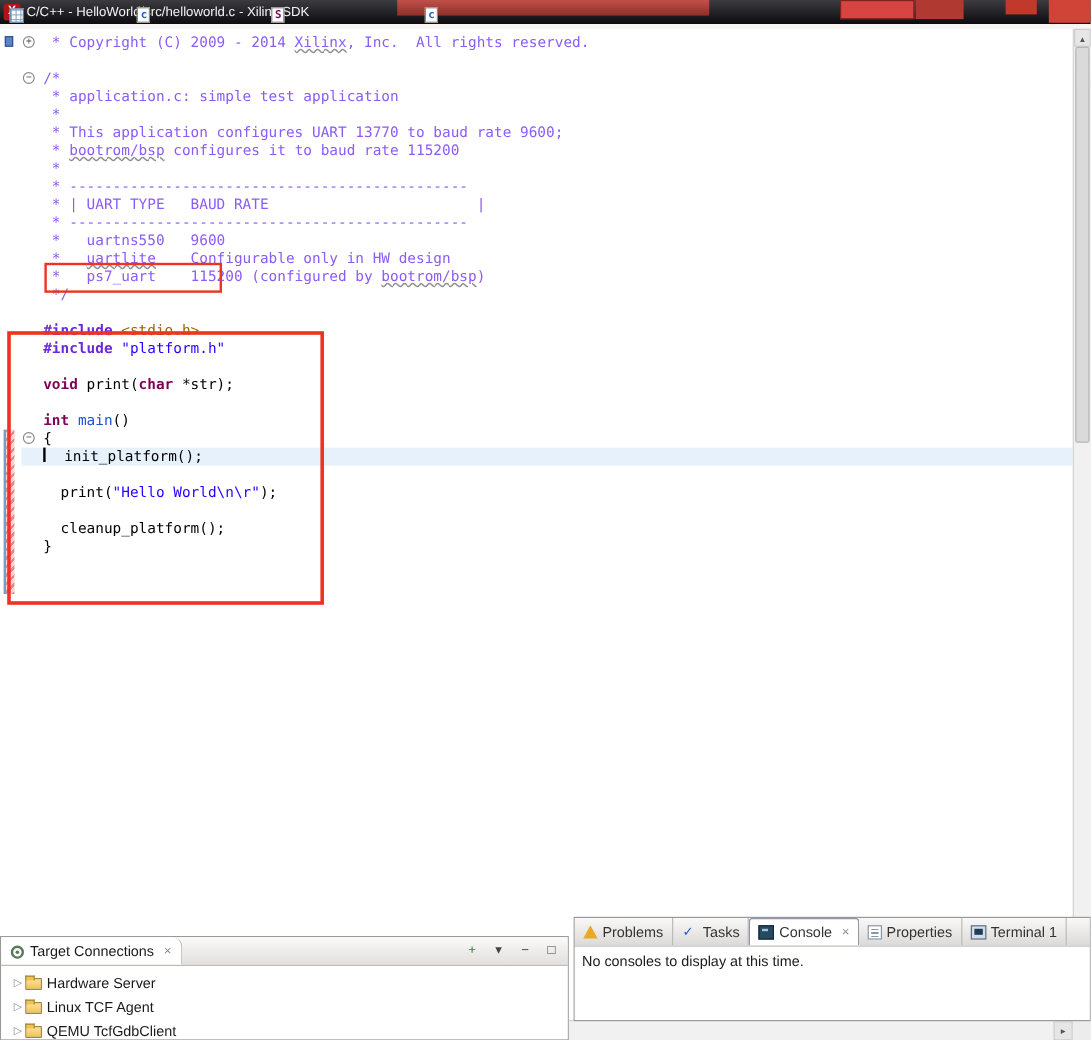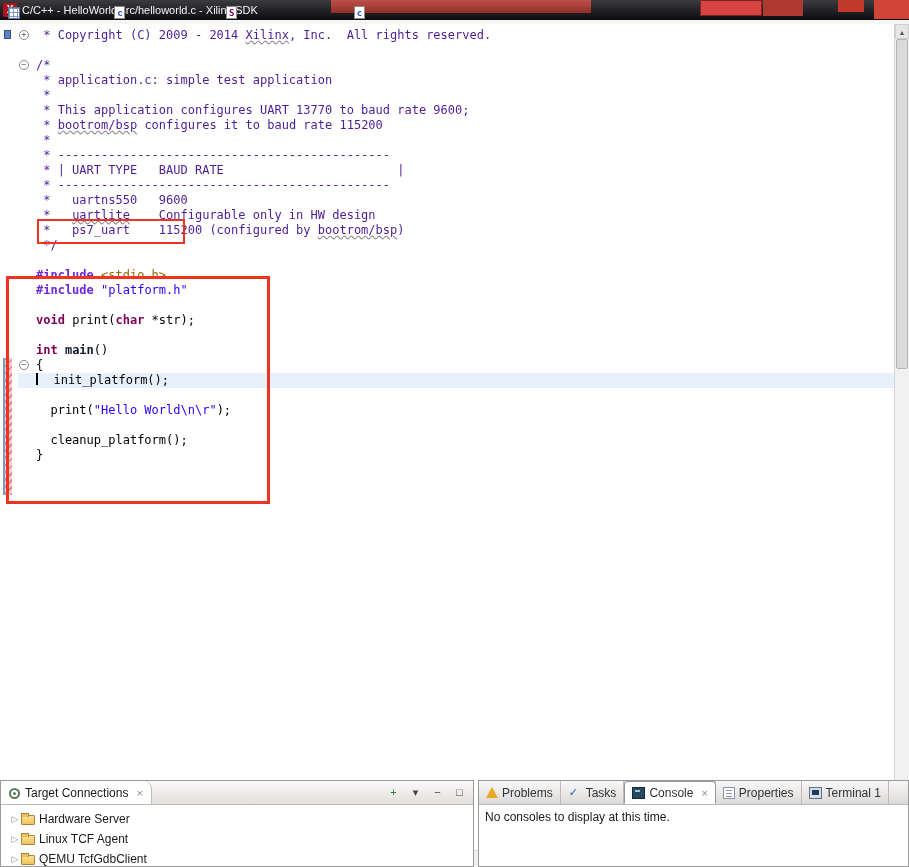--- a/index.html
+++ b/index.html
@@ -27,21 +27,21 @@
 .tbtn{display:inline-flex;align-items:center;height:24px;padding:2px 3px;margin:0 1px;border-radius:3px}
 .tico{width:16px;height:16px;border-radius:3px;border:1px solid rgba(0,0,0,.35);box-shadow:inset 0 1px 0 rgba(255,255,255,.5);color:#fff;font:bold 6px/14px "DejaVu Sans Mono",monospace;text-align:center;overflow:hidden}
 .dd{font-size:8px;color:#555;margin-left:2px}
 .tsep{width:1px;height:20px;background:#c2c0bd;margin:0 4px;box-shadow:1px 0 0 #fff}
 
 
 .panel{position:absolute;background:#fff;border:1px solid #9a9a9a}
 .pe{left:0;top:73px;width:474px;height:705px}
 .tc{left:0;top:780px;width:474px;height:87px}
 .ed{left:478px;top:73px;width:431px;height:697px;background:#fff;border:1px solid #9a9a9a}
-.cons{left:478px;top:780px;width:431px;height:87px}
+.cons{left:478px;top:764px;width:431px;height:87px}
 
 .phead{height:24px;background:linear-gradient(#fbfafa,#e2dfdc);border-bottom:1px solid #bdbab7;display:flex;align-items:stretch;overflow:hidden}
 .vtab{display:flex;align-items:center;gap:5px;padding:0 8px;background:#fff;border-right:1px solid #c0bdba;border-top-right-radius:8px}
 .vclose{color:#888;font-size:11px;margin-left:3px}
 .vtools{margin-left:auto;display:flex;align-items:center;gap:7px;padding-right:6px}
 .vtool{width:15px;text-align:center;font-size:11px;line-height:15px}
 
 .pbody{position:absolute;top:24px;left:0;right:0;bottom:0;background:#fff;overflow:hidden;padding-top:4px}
 .trow{display:flex;align-items:center;height:20px;white-space:nowrap}
 .tw{width:12px;flex:none;text-align:center;font-size:9px;color:#8a8a8a}
@@ -82,27 +82,27 @@
 
 .etabs{height:24px;background:linear-gradient(#f9f8f8,#dcdad8);border-bottom:1px solid #a8a8a8;display:flex;overflow:hidden}
 .etab{display:flex;align-items:center;gap:4px;padding:0 7px;border-right:1px solid #bdbab7;color:#333;white-space:nowrap}
 .etab.active{background:#fff;border:1px solid #8f96a8;border-bottom:1px solid #fff;border-top-left-radius:3px;border-top-right-radius:3px}
 .tclose{color:#8a8a8a;font-size:11px;margin-left:4px}
 
 .code{position:absolute;left:0;top:24px;right:15px;bottom:17px;background:#fff;overflow:hidden;padding-top:4px;font:12px/15px "DejaVu Sans Mono",monospace}
 .cl{height:15px;margin-left:18px;padding-left:18px;white-space:pre}
 .cl.cur{background:#e7f1fb}
 .caret{display:inline-block;width:2px;height:12px;background:#000;vertical-align:text-top;margin-right:1px}
-.cmt{color:#4c1d95}
+.cmt{color:#8b5cf6}
 .kw{color:#7F0055;font-weight:bold}
 .str{color:#2A00FF}
 .dir{color:#6d28d9;font-weight:bold}
 .hdr{color:#a16207}
 .pln{color:#000}
-.bld{color:#0f172a;font-weight:bold}
+.bld{color:#1d4ed8;font-weight:normal}
 .wvy{text-decoration-line:underline;text-decoration-style:wavy;text-decoration-color:#909090}
 .fold{position:absolute;left:19px;width:10px;height:10px;border:1px solid #8a8a8a;border-radius:50%;background:#fff;color:#555;font:8px/8px "DejaVu Sans Mono",monospace;text-align:center}
 .diffband{position:absolute;left:3px;top:334px;width:9px;height:137px;background:repeating-linear-gradient(135deg,#e08a8a 0 2px,#f7d3d3 2px 5px);border-left:2px solid #7a9cc9}
 .note-dot{position:absolute;left:4px;top:6px;width:7px;height:9px;background:#5b84c4;border:1px solid #33538c}
 .anno{border:3px solid #ee3322;position:absolute;background:transparent}
 .anno-code{left:6px;top:252px;width:264px;height:228px}
 .anno-tree{left:37px;top:219px;width:148px;height:25px;border-width:2px;z-index:5}
 
 
 .vscroll{position:absolute;top:24px;right:0;width:15px;bottom:17px;background:#f1f1f1;border-left:1px solid #d5d5d5}

